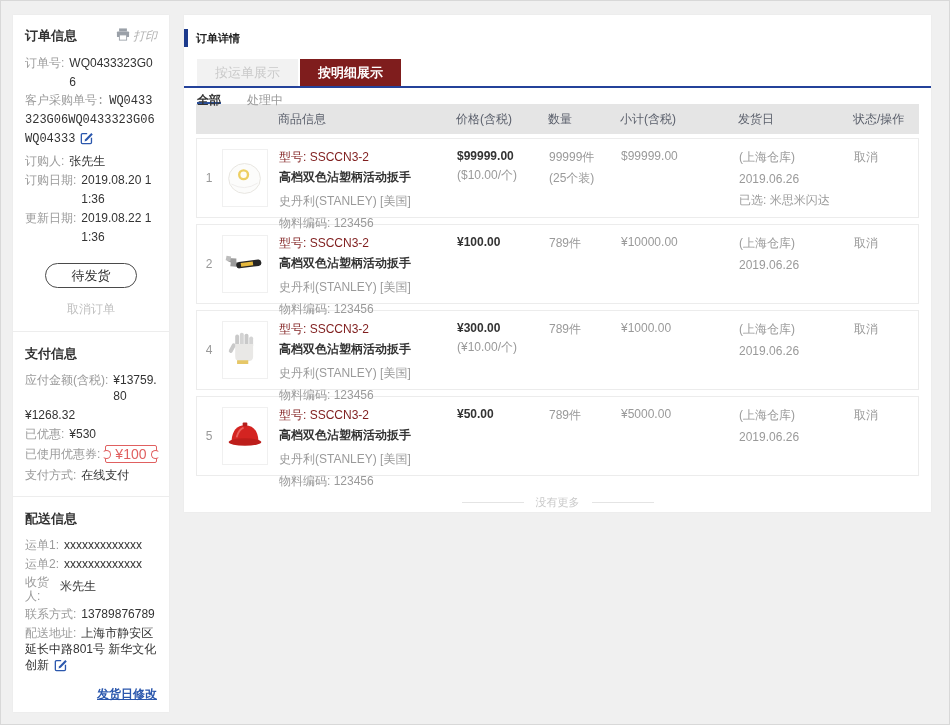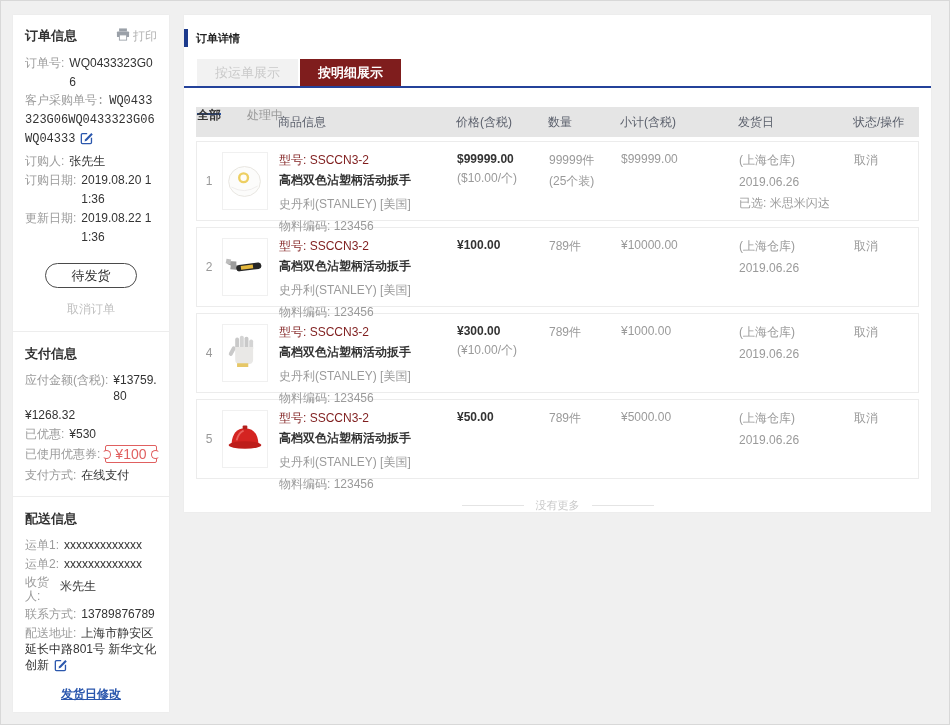--- a/index.html
+++ b/index.html
@@ -10,21 +10,21 @@
     font-family:"Liberation Sans","DejaVu Sans",sans-serif;font-size:12px;color:#333;
   }
   
   .sidebar{
     position:absolute;left:12px;top:14px;width:156px;height:697px;
     background:#fff;padding:12px 12px 10px 12px;overflow:hidden;
     box-shadow:0 0 2px rgba(0,0,0,.04);
   }
   .sb-head{display:flex;justify-content:space-between;align-items:center;margin-bottom:9px;}
   .sb-title{font-size:13px;font-weight:700;color:#333;}
-  .print-btn{display:flex;align-items:center;gap:3px;color:#b3b3b3;cursor:pointer;}
+  .print-btn{display:flex;align-items:center;gap:3px;color:#b3b3b3;cursor:pointer;font-style:italic;}
   .fld{display:flex;line-height:19px;margin-bottom:0;}
   .fld .lb{color:#9b9b9b;margin-right:5px;flex-shrink:0;}
   .fld .vl{color:#333;word-break:break-all;}
   .fld .lb.narrow{width:30px;}
   .pay .fld,.dlv .fld,.inv .fld{line-height:16px;margin-bottom:3px;}
   .pill{
     display:block;width:92px;height:25px;line-height:23px;margin:16px auto 0;
     border:1px solid #4a4a4a;border-radius:13px;text-align:center;color:#333;font-size:13px;background:#fff;
   }
   .cancel-order{text-align:center;color:#bfbfbf;margin-top:13px;cursor:pointer;}
@@ -34,38 +34,38 @@
     font-size:14px;line-height:14px;padding:1px 9px;border-radius:2px;background:#fff;
   }
   .coupon:before,.coupon:after{
     content:"";position:absolute;top:50%;width:7px;height:7px;margin-top:-4px;
     background:#fff;border:1px solid #e06060;border-radius:50%;
   }
   .coupon:before{left:-4px;border-left-color:#fff;}
   .coupon:after{right:-4px;border-right-color:#fff;}
   .edit-ic{display:inline-block;vertical-align:-3px;margin-left:4px;cursor:pointer;}
   .modify-link{
-    display:block;text-align:center;color:#2b57ad;font-weight:700;
+    display:block;text-align:right;color:#2b57ad;font-weight:700;
     text-decoration:underline;margin:10px 0 2px;cursor:pointer;
   }
   
   .main{
     position:absolute;left:183px;top:14px;width:747px;height:497px;background:#fff;
     box-shadow:0 0 2px rgba(0,0,0,.04);
   }
   .main-title{display:flex;align-items:center;padding:14px 0 12px 0;}
   .title-bar{width:4px;height:18px;background:#1c3a8c;margin-right:8px;}
   .title-text{font-size:11px;font-weight:700;color:#222;}
   .tabstrip{display:flex;align-items:flex-end;border-bottom:2px solid #24429a;padding-left:13px;}
   .tab{
     height:27px;line-height:27px;padding:0 18px;margin-right:2px;cursor:pointer;
     background:#f2f2f2;color:#c9c9c9;font-size:13px;
   }
   .tab.active{background:#7f1d1d;color:#fff;font-weight:700;}
-  .subtabs{display:flex;padding:19px 13px 0;height:16px;}
+  .subtabs{display:flex;padding:4px 13px 0;height:16px;}
   .subtab{margin-right:26px;color:#999;cursor:pointer;padding-bottom:6px;}
   .subtab.active{color:#333;font-weight:700;border-bottom:2px solid #2a52a0;}
   .tablewrap{padding:0 12px;}
   .thead{display:flex;background:#e5e5e5;height:30px;line-height:30px;color:#5a5f6b;}
   .c-idx{width:24px;text-align:center;flex-shrink:0;}
   .c-imgsp{width:58px;flex-shrink:0;}
   .c-prod{width:178px;flex-shrink:0;}
   .c-price{width:92px;flex-shrink:0;}
   .c-qty{width:72px;flex-shrink:0;}
   .c-sub{width:118px;flex-shrink:0;}

